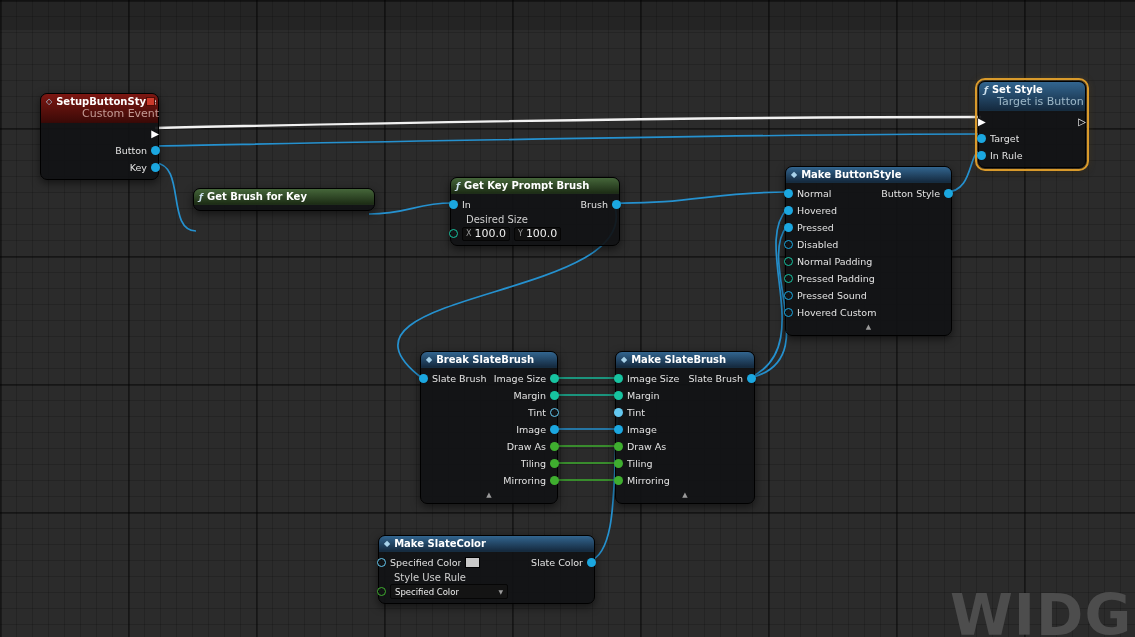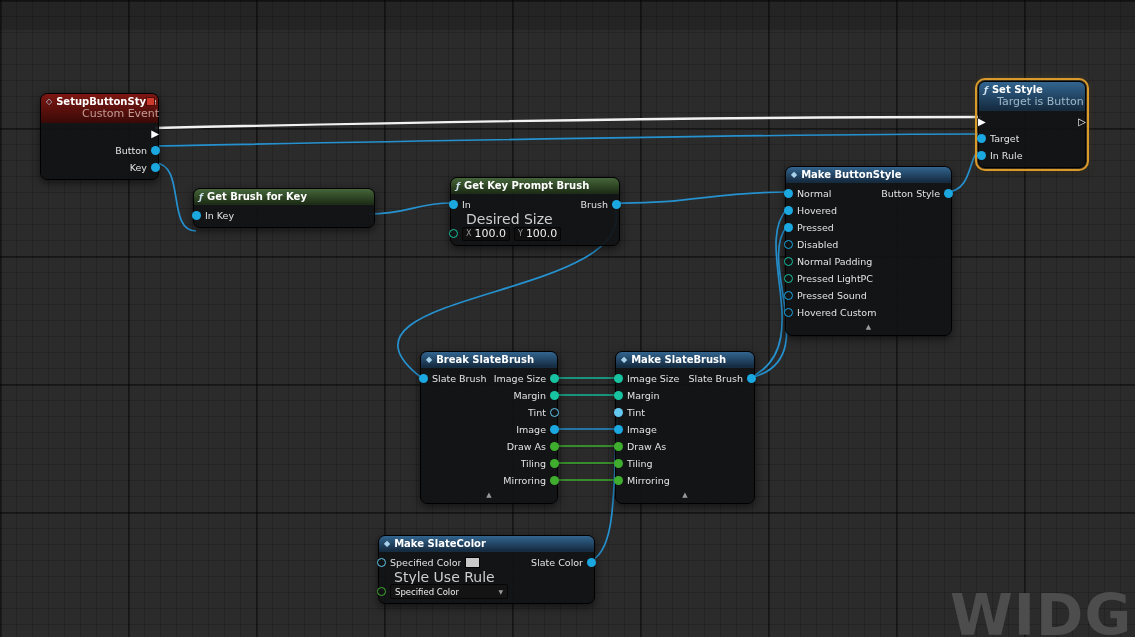--- a/index.html
+++ b/index.html
@@ -47,21 +47,21 @@
   .exec.in{margin-left:-3px;} .exec.out{margin-right:-3px;}
   .pl{color:#e2e2e2;white-space:nowrap;overflow:hidden;text-overflow:ellipsis;}
   .dd{background:#141414;border:1px solid #060606;border-radius:2px;height:12px;display:flex;
       align-items:center;gap:5px;padding:0 4px;color:#c6c6c6;font-size:8.5px;white-space:nowrap;}
   .dd .car{font-size:6px;color:#9a9a9a;}
   .dd.wide{width:108px;justify-content:space-between;height:13px;color:#eee;}
   .valbox{background:#101010;border:1px solid #050505;border-radius:2px;height:12px;display:flex;
       align-items:center;gap:3px;padding:0 3px;white-space:nowrap;}
   .valbox .k{color:#9a9a9a;font-size:8px;}
   .valbox .v{color:#efefef;font-size:11px;}
-  .minilabel{font-size:14px;color:#cfcfcf;margin-left:13px;white-space:nowrap;}
+  .minilabel{font-size:10px;color:#cfcfcf;margin-left:13px;white-space:nowrap;}
   .swatch{width:13px;height:9px;background:#c9c9c9;border:1px solid #000;flex:none;}
   .tinyicon{color:#8d9ba4;font-size:8px;line-height:1;flex:none;}
   .collapse{height:11px;display:flex;align-items:center;justify-content:center;color:#9a9a9a;font-size:7px;}
 </style>
 </head>
 <body>
 
 <div id="canvas">
   <div class="topshade"></div>
   <div class="wm">WIDGET</div>
@@ -116,26 +116,20 @@
   </div>
 
   <div class="node" style="left:193px;top:188px;width:180px;">
     <div class="hdr green">
       <div class="trow">
           <span class="ticon">ƒ</span>
         <span class="t">Get Brush for Key</span>
         </div>
     </div>
     <div class="body">
-      <div class="row">
-          <span class="l">
-            <span class="pin in filled blue"></span>
-            <span class="pl">In Key</span>
-          </span>
-        </div>
     </div>
   </div>
 
   <div class="node" style="left:450px;top:177px;width:168px;">
     <div class="hdr green">
       <div class="trow">
           <span class="ticon">ƒ</span>
         <span class="t">Get Key Prompt Brush</span>
         </div>
     </div>
@@ -207,21 +201,21 @@
         </div>
       <div class="row">
           <span class="l">
             <span class="pin in hollow teal"></span>
             <span class="pl">Normal Padding</span>
           </span>
         </div>
       <div class="row">
           <span class="l">
             <span class="pin in hollow teal"></span>
-            <span class="pl">Pressed LightPC</span>
+            <span class="pl">Pressed Padding</span>
           </span>
         </div>
       <div class="row">
           <span class="l">
             <span class="pin in hollow blue"></span>
             <span class="pl">Pressed Sound</span>
           </span>
         </div>
       <div class="row">
           <span class="l">

